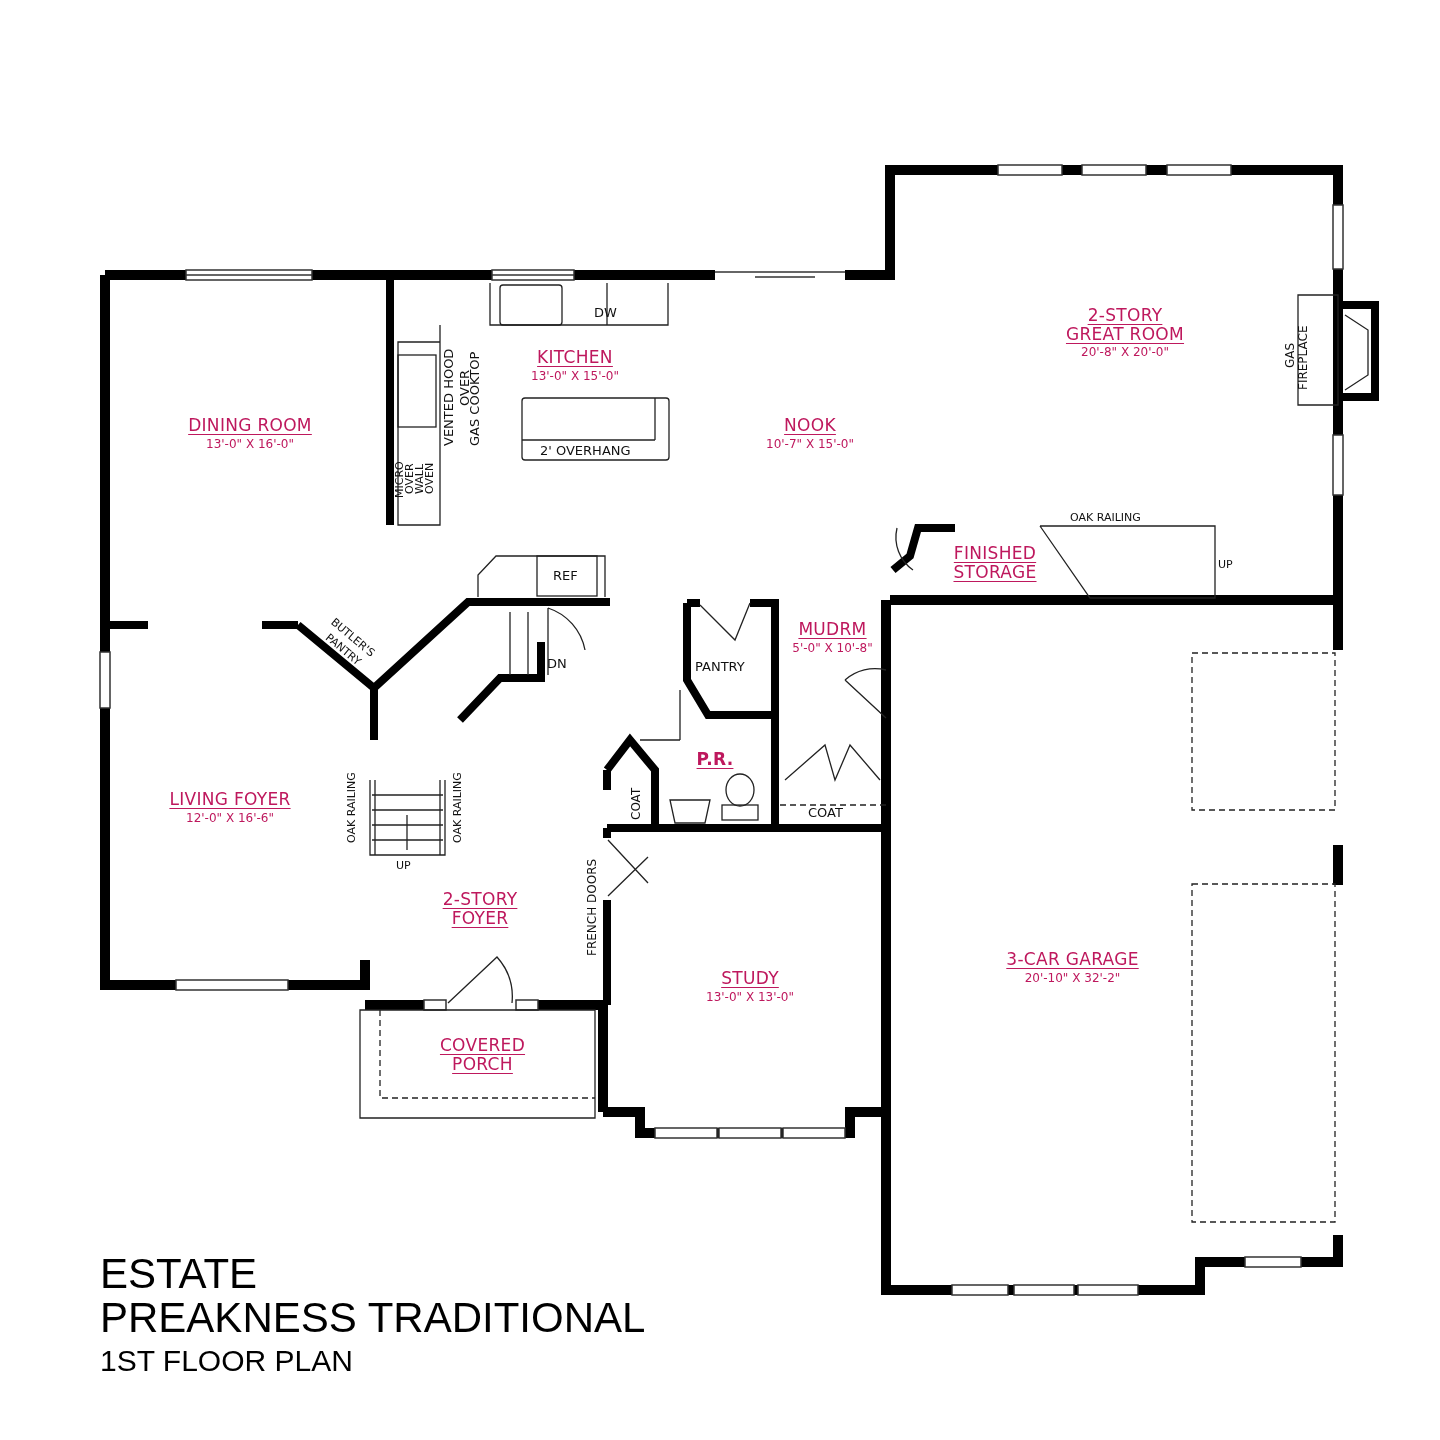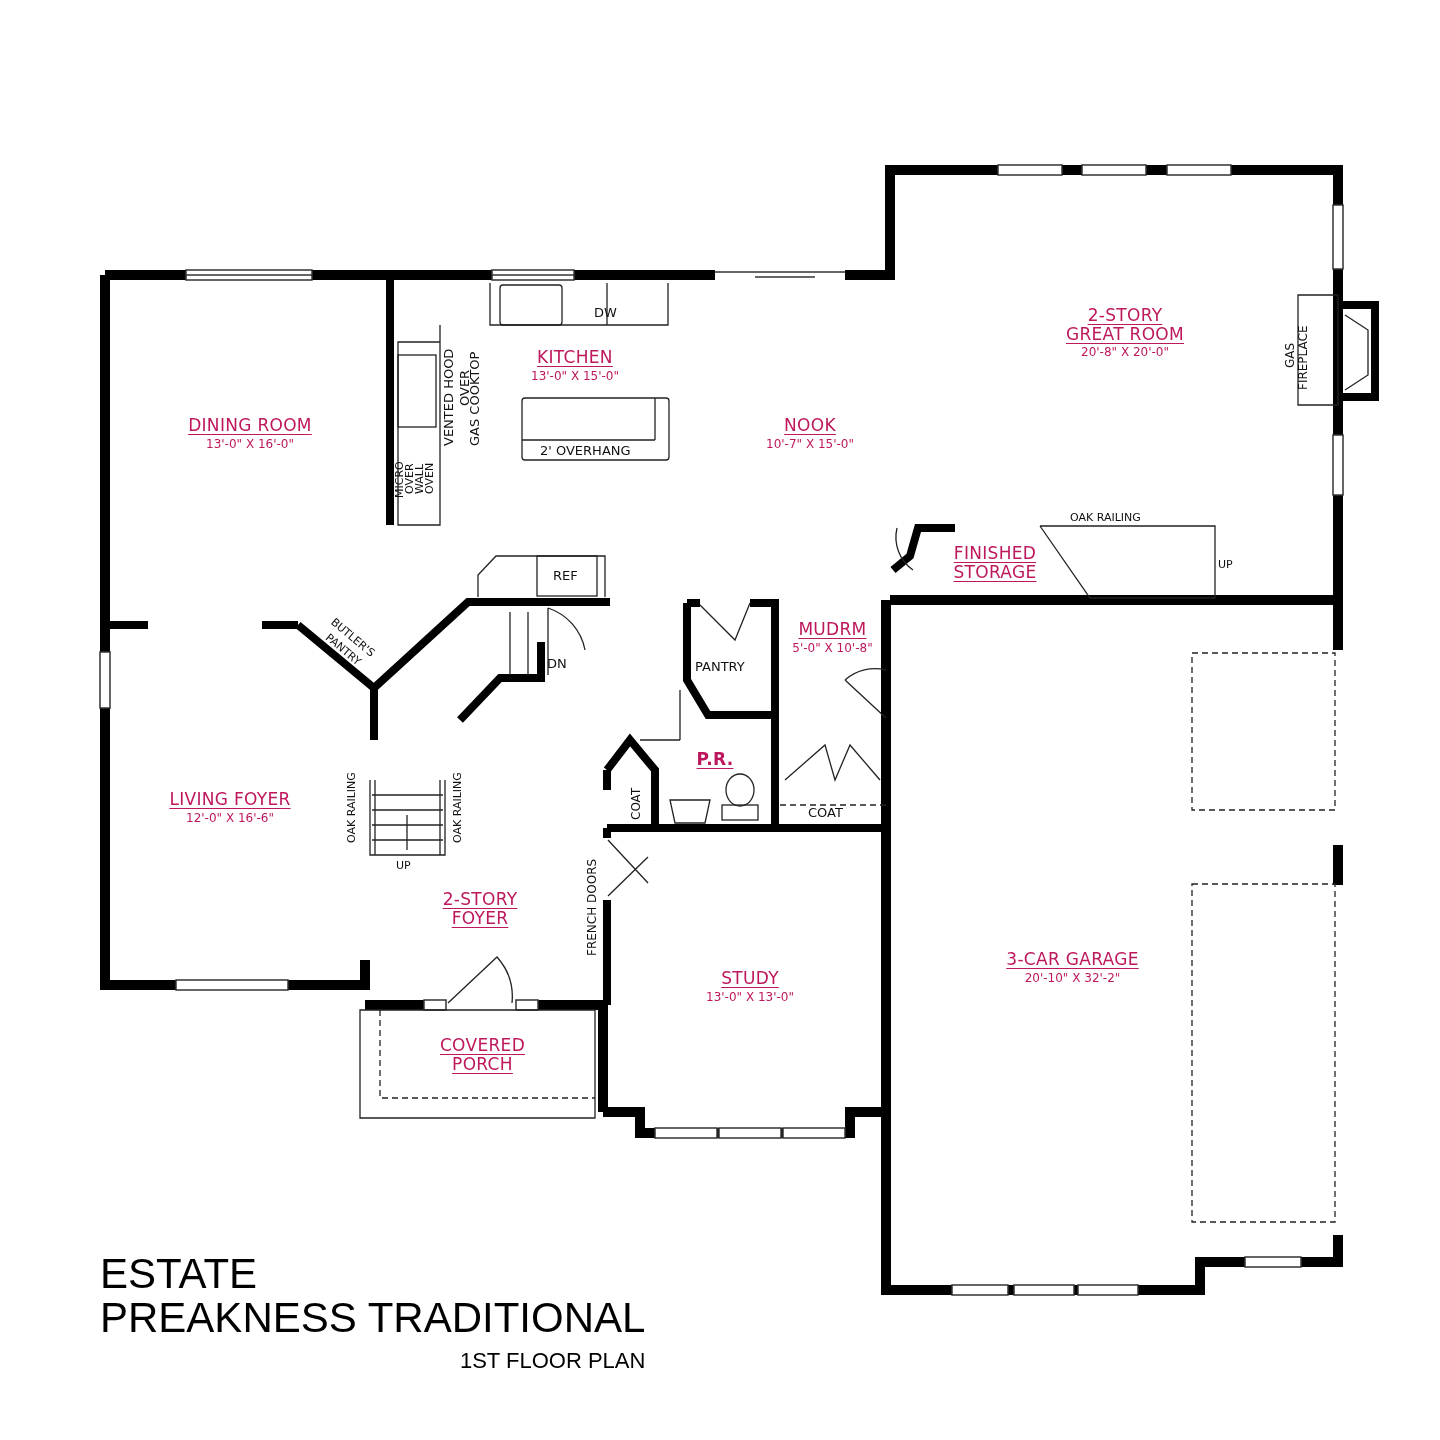--- a/index.html
+++ b/index.html
@@ -5,21 +5,21 @@
   html, body { margin:0; padding:0; background:#ffffff; }
   body { width:1440px; height:1440px; position:relative; overflow:hidden; font-family:"Liberation Sans", sans-serif; }
   #plan { position:absolute; left:0; top:0; width:1440px; height:1440px; }
   .room-label { position:absolute; text-align:center; color:#be185d; font-family:"DejaVu Sans", sans-serif; line-height:1.1; }
   .room-name { font-size:17px; text-decoration:underline; text-underline-offset:3px; display:block; letter-spacing:0.3px; }
   .room-dim { font-size:12px; display:block; margin-top:3px; }
   .note { position:absolute; font-family:"DejaVu Sans", sans-serif; font-size:13px; color:#111; white-space:nowrap; line-height:1.05; }
   .vert { transform-origin:left top; transform:rotate(-90deg); }
   .title-block { position:absolute; left:100px; top:1252px; color:#000; font-family:"Liberation Sans", sans-serif; }
   .title-main { font-size:42px; line-height:44px; display:block; }
-  .title-sub { font-size:22px; line-height:30px; display:block; margin-top:6px;text-align:right; }
+  .title-sub { font-size:30px; line-height:30px; display:block; margin-top:6px; }
 </style>
 </head>
 <body>
 
 <svg id="plan" viewBox="0 0 1440 1440" xmlns="http://www.w3.org/2000/svg">
   <g fill="none" stroke="#000" stroke-width="10" stroke-linejoin="miter">
 
     <path d="M105 275 L715 275 M845 275 L890 275 L890 170 L1338 170 L1338 600 L890 600"></path>
     <path d="M105 275 L105 985 L365 985 L365 960"></path>
     <path d="M365 1005 L430 1005 M532 1005 L603 1005 L603 1112"></path>

